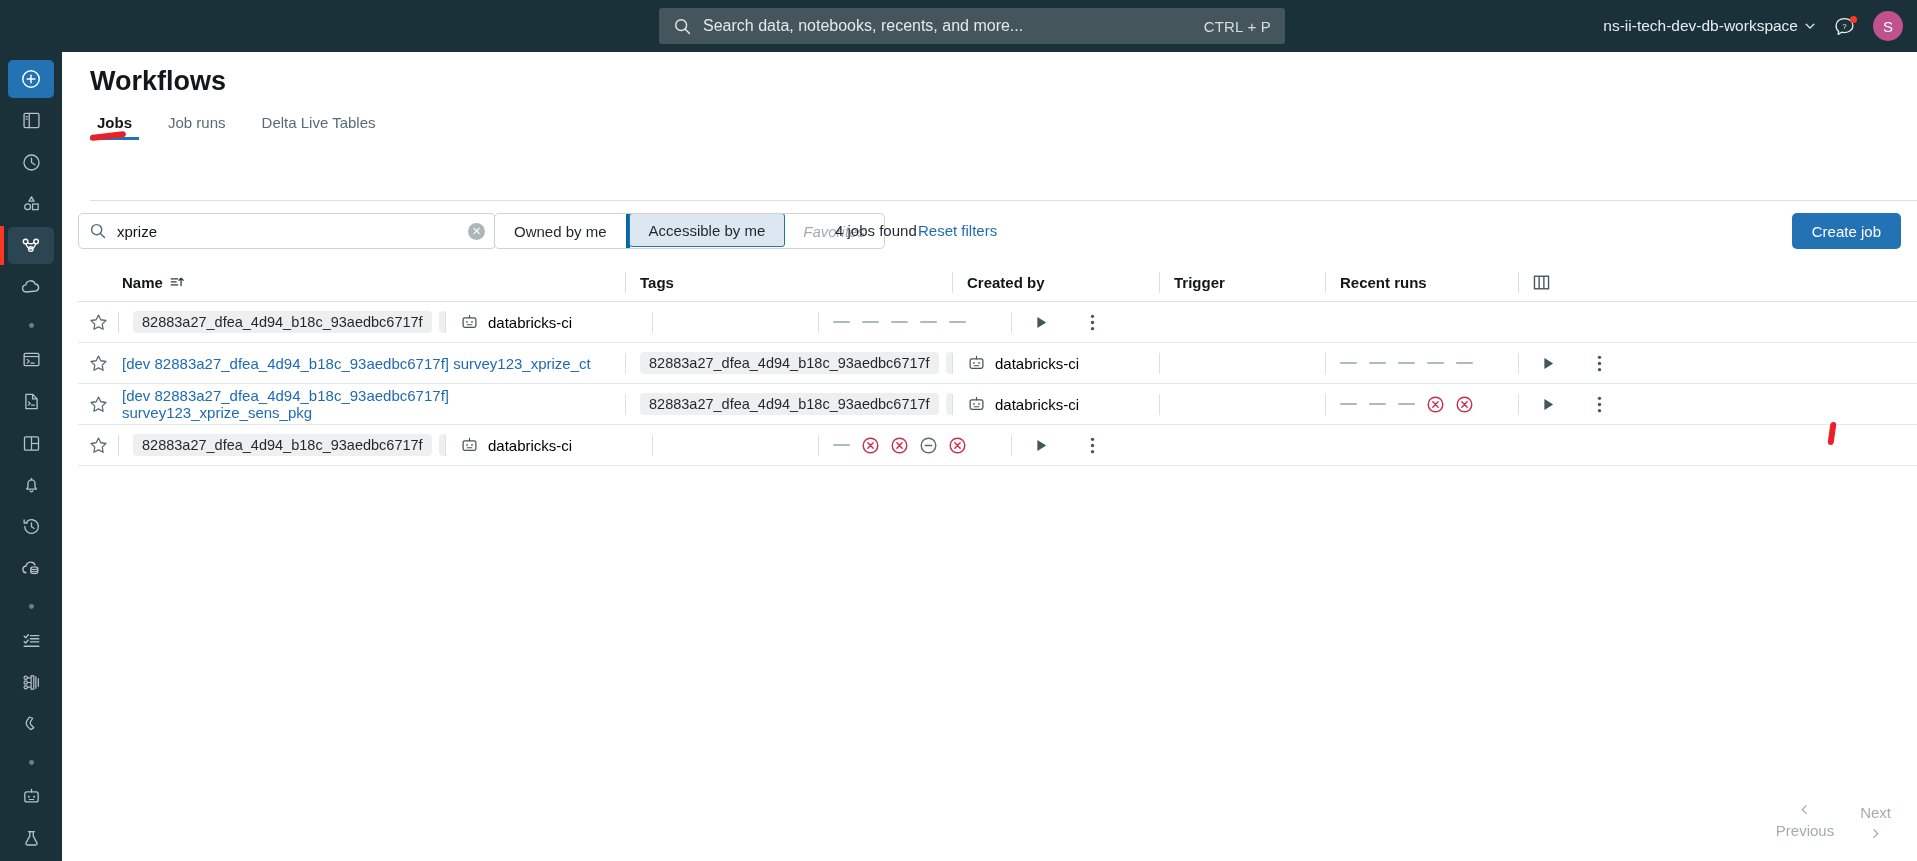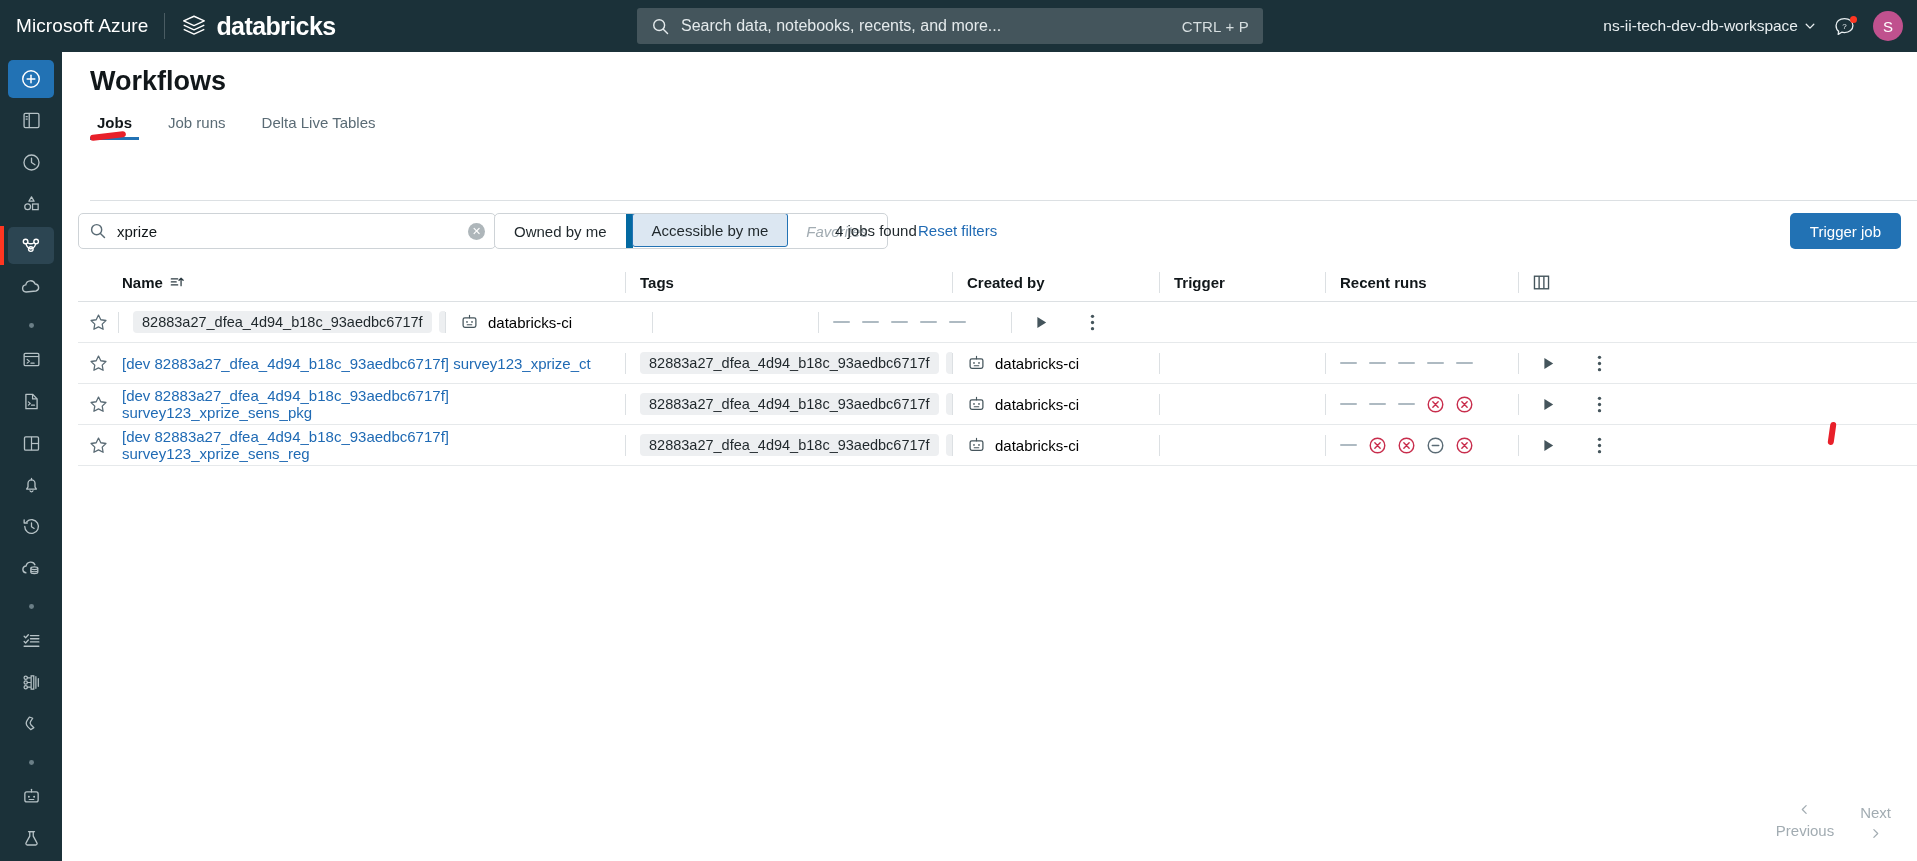--- a/index.html
+++ b/index.html
@@ -17,21 +17,21 @@
     z-index: 40;
   }
   .brand-zone { display: flex; align-items: center; padding-left: 16px; }
   .ms-azure { color: #fff; font-size: 19px; letter-spacing: .1px; font-weight: 400; }
   .brand-sep { width: 1px; height: 26px; background: #4a5c63; margin: 0 16px; }
   .db-logo { display: flex; align-items: center; gap: 9px; }
   .db-mark { width: 26px; height: 26px; }
   .db-word { color:#fff; font-size: 25px; font-weight: 700; letter-spacing: -.6px; }
 
   .global-search {
-    position: absolute; left: 637px; top: 8px; width: 626px; height: 36px;
+    position: absolute; left: 659px; top: 8px; width: 626px; height: 36px;
     background: #44555C; border-radius: 3px;
     display: flex; align-items: center; padding: 0 14px; gap: 11px;
   }
   .gs-icon { flex: 0 0 auto; }
   .gs-ph { color: #e4eaec; font-size: 16px; flex: 1; }
   .gs-kbd { color: #d6dee0; font-size: 15px; letter-spacing: .2px; }
 
   .top-right {
     position: absolute; right: 14px; top: 0; height: 52px;
     display: flex; align-items: center; gap: 17px;
@@ -99,21 +99,21 @@
     width: 17px; height: 17px; border-radius: 50%; background: #AEB6BA;
     display: flex; align-items: center; justify-content: center; color: #fff; font-size: 11px;
   }
 
   .toggle-group {
     position: absolute; left: 432px; top: 0; height: 36px;
     border: 1px solid #CED3D7; border-radius: 5px; display: flex; background: #fff; overflow: hidden;
   }
   .tg-btn {
     padding: 0 19px; height: 34px; display: flex; align-items: center;
-    font-size: 15px; color: #1F272B; border-right: 7px solid #0369a1;
+    font-size: 15px; color: #1F272B; border-right: 4px solid #0369a1;
   }
   .tg-btn:last-child { border-right: none; }
   .tg-btn.selected { background: #DCE7F2; border: 1px solid #2272B4; border-radius: 3px; margin: -1px; z-index: 2; }
   .tg-btn.disabled { color: #A2ACB2; font-style: italic; }
 
   .jobs-found { position: absolute; left: 773px; top: 9px; font-size: 15px; color: #1F272B; }
   .reset-filters { position: absolute; left: 856px; top: 9px; font-size: 15px; color: #1F6AB4; }
 
   .create-job {
     position: absolute; right: 16px; top: 0; height: 36px; padding: 0 20px;
@@ -159,32 +159,20 @@
   .pager {
     position: absolute; right: 26px; bottom: 22px; display: flex; align-items: center; gap: 26px;
     font-size: 15px; color: #A2ACB2;
   }
   .pager-btn { display: flex; align-items: center; gap: 7px; flex-direction: column; }
 </style>
 </head>
 <body>
 
 <div class="topbar">
-  <div class="brand-zone">
-    <span class="ms-azure">Microsoft Azure</span>
-    <span class="brand-sep"></span>
-    <div class="db-logo">
-      <svg class="db-mark" viewBox="0 0 24 24">
-        <path d="M12 3 2.5 7.3 12 11.6l9.5-4.3L12 3z" fill="none" stroke="#fff" stroke-width="1.3" stroke-linejoin="round"></path>
-        <path d="M2.5 11.2 12 15.5l9.5-4.3" fill="none" stroke="#fff" stroke-width="1.3" stroke-linejoin="round"></path>
-        <path d="M2.5 15.1 12 19.4l9.5-4.3" fill="none" stroke="#fff" stroke-width="1.3" stroke-linejoin="round"></path>
-      </svg>
-      <span class="db-word">databricks</span>
-    </div>
-  </div>
 
   <div class="global-search">
     <svg class="gs-icon" width="19" height="19" viewBox="0 0 20 20">
       <circle cx="8.6" cy="8.6" r="5.7" fill="none" stroke="#e4eaec" stroke-width="1.5"></circle>
       <line x1="12.9" y1="12.9" x2="17.4" y2="17.4" stroke="#e4eaec" stroke-width="1.5" stroke-linecap="round"></line>
     </svg>
     <span class="gs-ph">Search data, notebooks, recents, and more...</span>
     <span class="gs-kbd">CTRL + P</span>
   </div>
 
@@ -385,21 +373,21 @@
 
     <div class="toggle-group">
       <div class="tg-btn">Owned by me</div>
       <div class="tg-btn selected">Accessible by me</div>
       <div class="tg-btn disabled">Favorites</div>
     </div>
 
     <div class="jobs-found">4 jobs found</div>
     <div class="reset-filters">Reset filters</div>
 
-    <div class="create-job">Trigger job</div>
+    <div class="create-job">Create job</div>
   </div>
 
   <div class="table">
 
     <div class="thead">
       <div class="c-star"></div>
       <div class="c-name" style="display:flex;align-items:center;gap:7px;">
         <span>Name</span>
         <svg width="15" height="15" viewBox="0 0 16 16">
           <line x1="1.4" y1="4.2" x2="8.2" y2="4.2" stroke="#2C3B42" stroke-width="1.35" stroke-linecap="round"></line>
@@ -578,23 +566,20 @@
         </svg>
       </div>
     </div>
 
     <div class="trow">
       <div class="c-star">
         <svg width="19" height="19" viewBox="0 0 20 20">
           <path d="M10 2.2l2.42 4.9 5.41.79-3.92 3.82.93 5.39L10 14.55l-4.84 2.55.93-5.39L2.17 7.89l5.41-.79z" fill="none" stroke="#5A6B75" stroke-width="1.35" stroke-linejoin="round"></path>
         </svg>
       </div>
-      <div class="c-name">
-        <a>[dev 82883a27_dfea_4d94_b18c_93aedbc6717f] survey123_xprize_sens_reg</a>
-      </div>
       <div class="col-div"></div>
       <div class="c-tags">
         <span class="tag-chip">82883a27_dfea_4d94_b18c_93aedbc6717f</span>
         <span class="tag-chip clipped">ingestion</span>
       </div>
       <div class="col-div"></div>
       <div class="c-created">
         <svg width="19" height="19" viewBox="0 0 22 22">
           <rect x="3.6" y="5.6" width="14.8" height="11" rx="2" fill="none" stroke="#45555C" stroke-width="1.45"></rect>
           <circle cx="8.1" cy="10.4" r="1" fill="#45555C"></circle>

